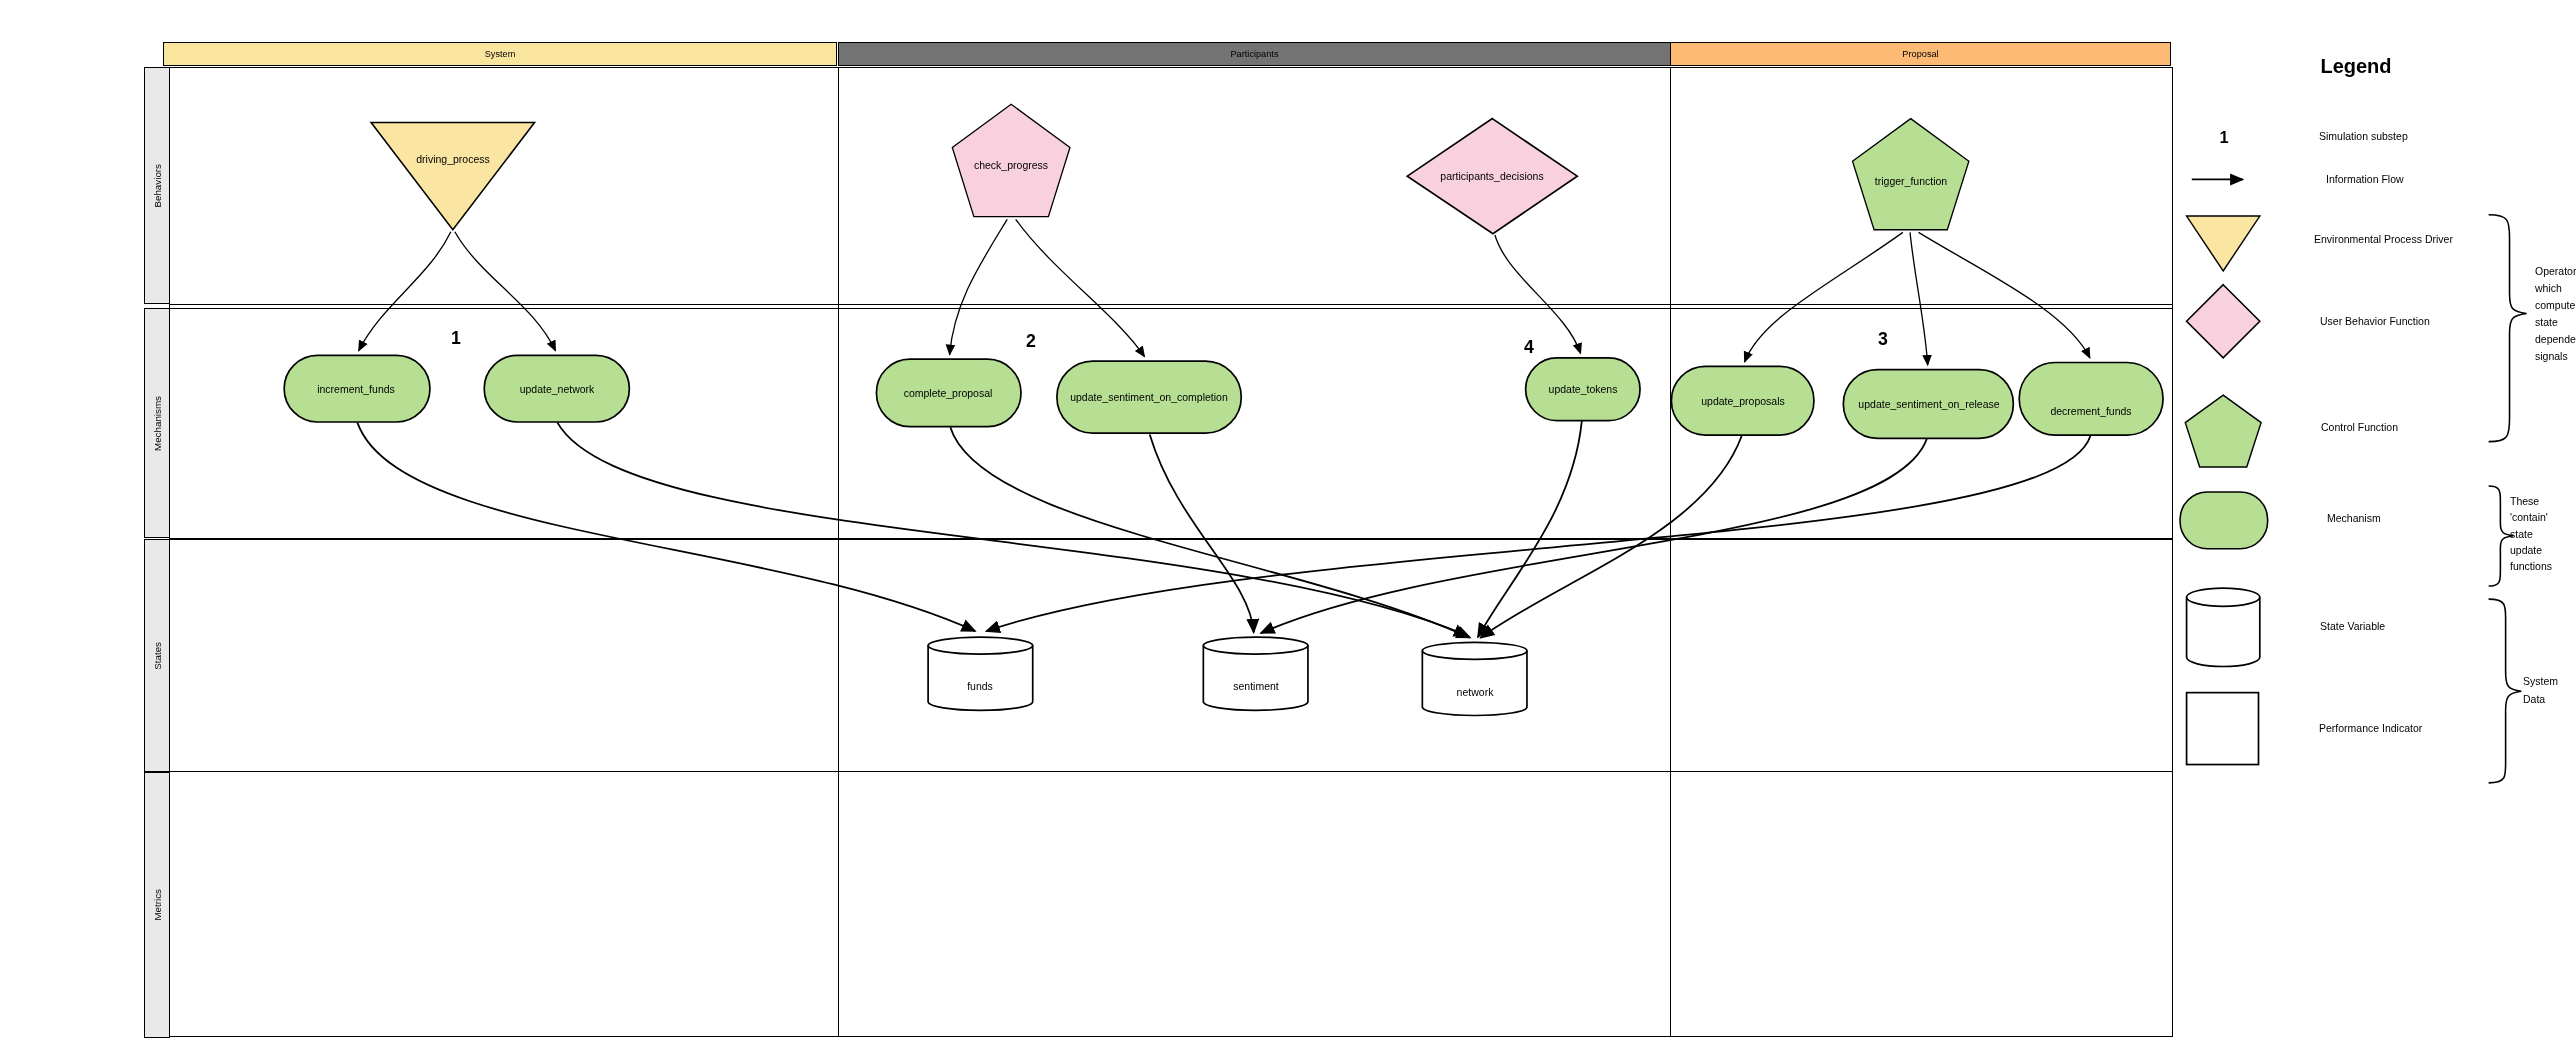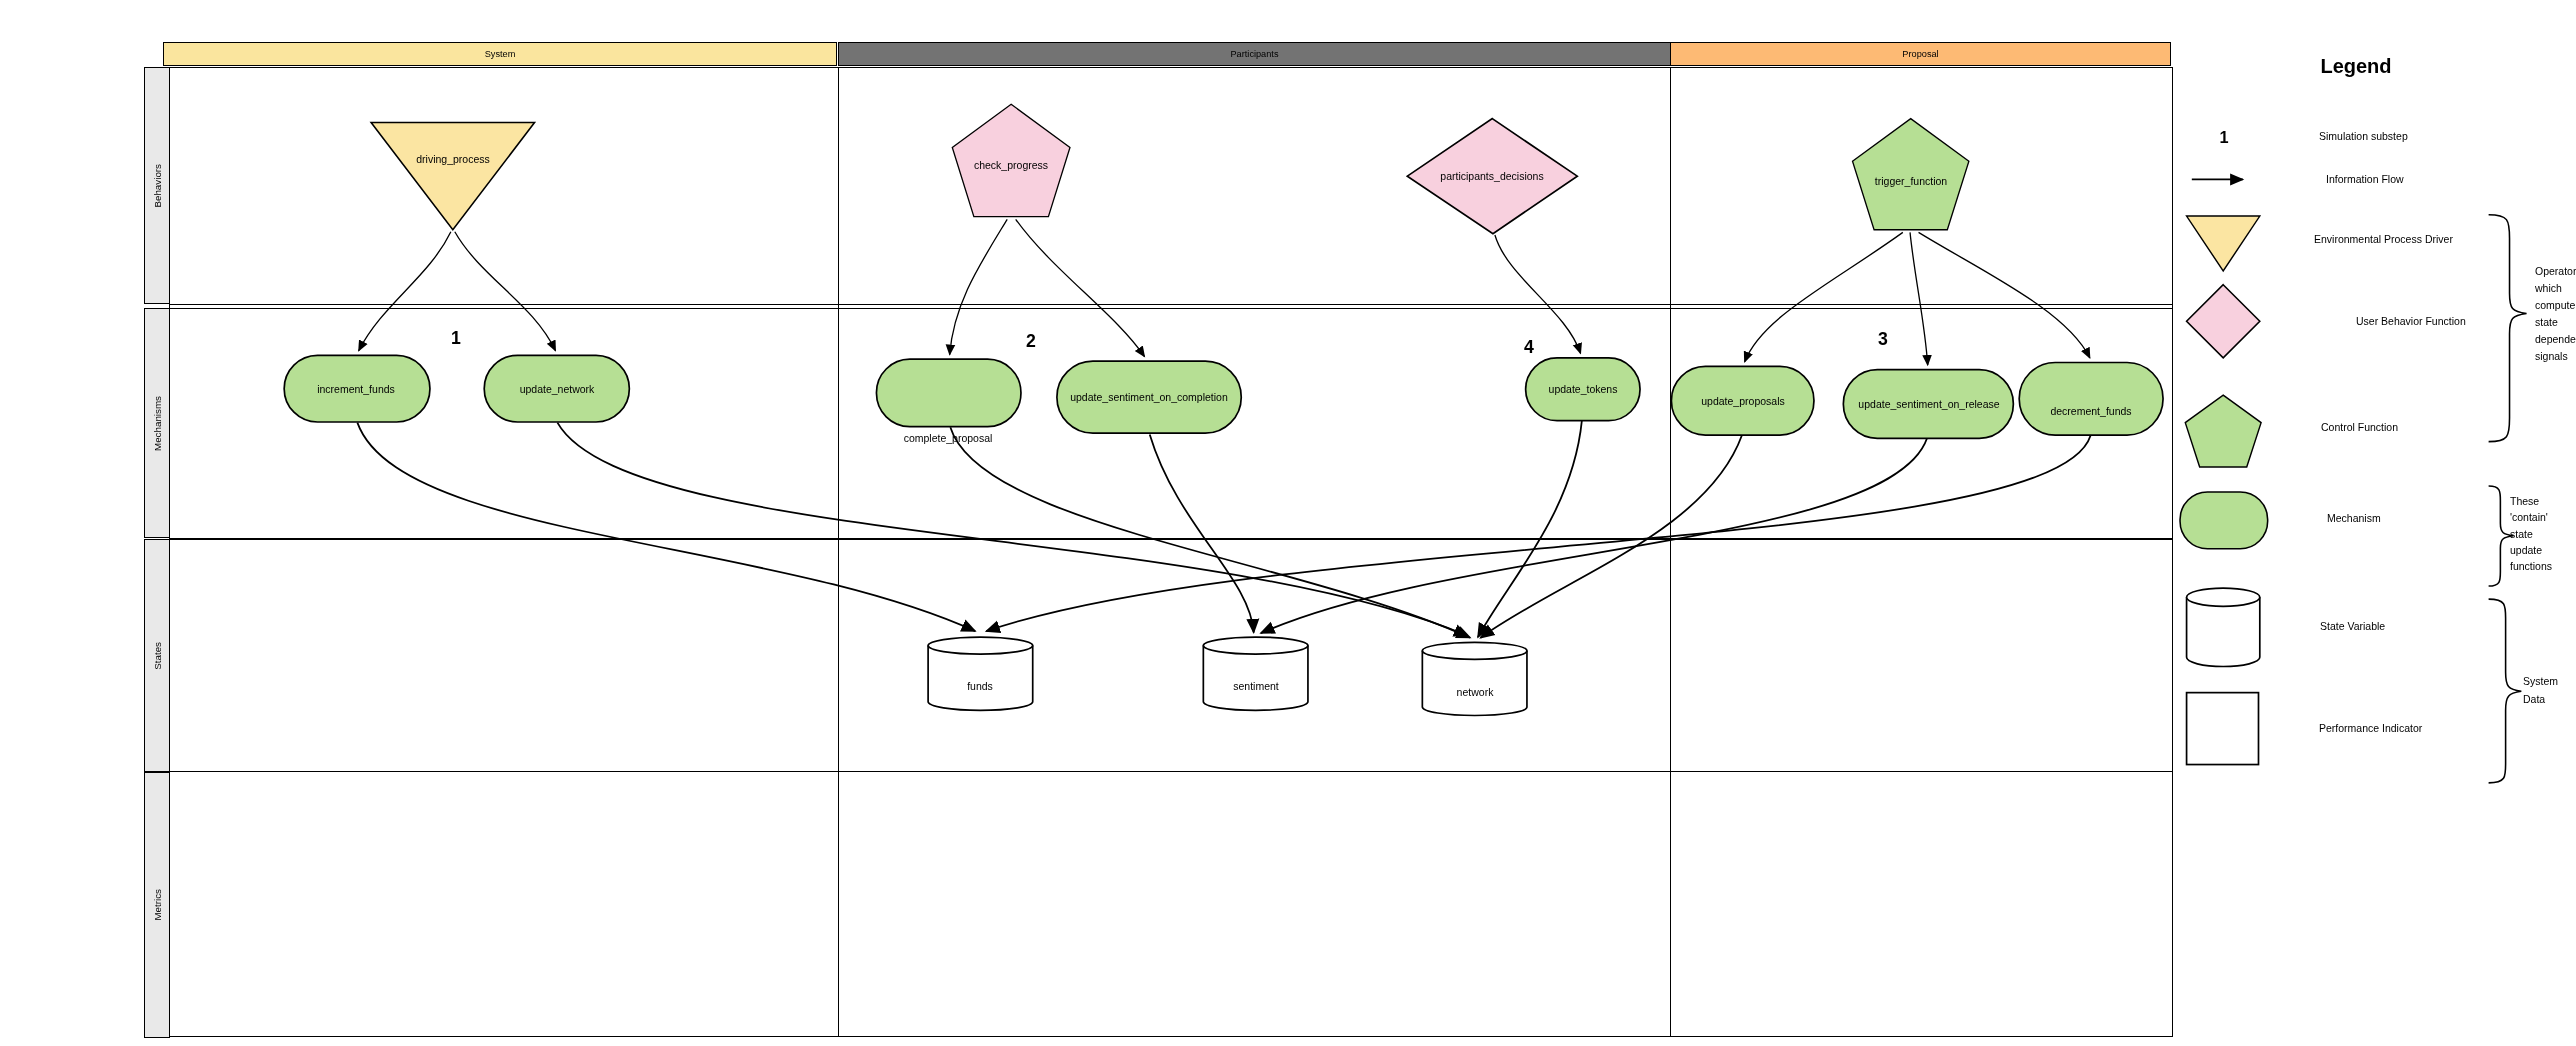--- a/index.html
+++ b/index.html
@@ -141,21 +141,21 @@
       <span>Metrics</span>
     </div>
 
   <div class="lbl" style="left:453px;top:143px;">driving_process</div>
   <div class="lbl" style="left:1011px;top:149px;">check_progress</div>
   <div class="lbl" style="left:1492px;top:160px;">participants_decisions</div>
   <div class="lbl" style="left:1911px;top:165px;">trigger_function</div>
 
   <div class="lbl" style="left:356px;top:373px;">increment_funds</div>
   <div class="lbl" style="left:557px;top:373px;">update_network</div>
-  <div class="lbl" style="left:948px;top:377px;margin-top:45px;">complete_proposal</div>
+  <div class="lbl" style="left:948px;top:377px;">complete_proposal</div>
   <div class="lbl" style="left:1149px;top:381px;">update_sentiment_on_completion</div>
   <div class="lbl" style="left:1583px;top:373px;">update_tokens</div>
   <div class="lbl" style="left:1743px;top:385px;">update_proposals</div>
   <div class="lbl" style="left:1929px;top:388px;">update_sentiment_on_release</div>
   <div class="lbl" style="left:2091px;top:383px;margin-top:12px;">decrement_funds</div>
 
   <div class="lbl" style="left:980px;top:670px;">funds</div>
   <div class="lbl" style="left:1256px;top:670px;">sentiment</div>
   <div class="lbl" style="left:1475px;top:676px;">network</div>
 
@@ -163,21 +163,21 @@
   <div class="lbl substep" style="left:1031px;top:325px;">2</div>
   <div class="lbl substep" style="left:1883px;top:323px;">3</div>
   <div class="lbl substep" style="left:1529px;top:331px;">4</div>
 
   <div class="lbl legend-title" style="left:2356px;top:50px;">Legend</div>
   <div class="lbl legend-sym-num" style="left:2224px;top:121px;">1</div>
 
   <div class="legend-item" style="left:2319px;top:120px;">Simulation substep</div>
   <div class="legend-item" style="left:2326px;top:163px;">Information Flow</div>
   <div class="legend-item" style="left:2314px;top:223px;">Environmental Process Driver</div>
-  <div class="legend-item" style="left:2320px;top:305px;margin-left:36px;">User Behavior Function</div>
+  <div class="legend-item" style="left:2320px;top:305px;">User Behavior Function</div>
   <div class="legend-item" style="left:2321px;top:411px;">Control Function</div>
   <div class="legend-item" style="left:2327px;top:502px;">Mechanism</div>
   <div class="legend-item" style="left:2320px;top:610px;">State Variable</div>
   <div class="legend-item" style="left:2319px;top:712px;">Performance Indicator</div>
 
   <div class="anno" style="left:2535px;top:247px;">
     <span>Operators</span>
     <span>which</span>
     <span>compute</span>
     <span>state</span>

